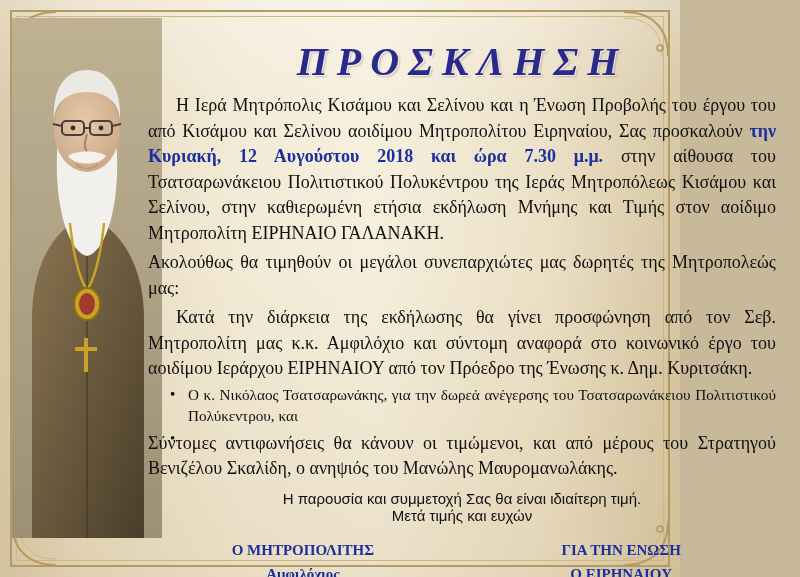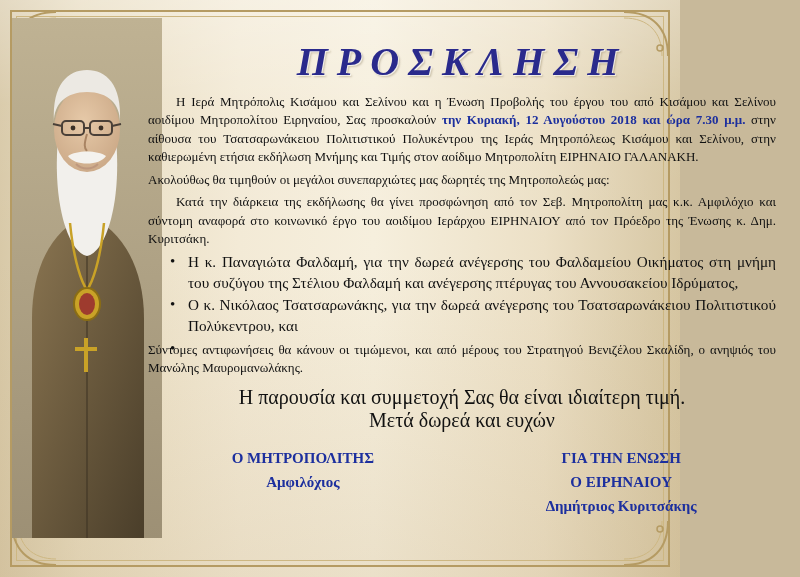--- a/index.html
+++ b/index.html
@@ -78,21 +78,21 @@
     font-weight: bold;
     font-style: italic;
     font-size: 40px;
     letter-spacing: 9px;
     margin: 12px 0 8px 0;
     text-shadow: 1px 1px 0 rgba(255,255,255,0.7), 2px 2px 2px rgba(80,60,20,0.25);
   }
 
   .body-text {
     font-family: "Liberation Serif", serif;
-    font-size: 13px;
+    font-size: 18px;
     line-height: 1.42;
     color: #111;
     text-align: justify;
     margin: 4px 0 2px 0;
   }
   .indent { text-indent: 28px; }
   .bold-blue {
     color: #1c2f9e;
     font-weight: bold;
   }
@@ -115,22 +115,22 @@
   ul.donors li .bullet {
     position: absolute;
     left: 4px;
     top: 0;
     color: #111;
     font-size: 15px;
   }
 
   .center-line {
     text-align: center;
-    font-family: Liberation Serif, serif;
-    font-size: 20px;
+    font-family: Liberation Sans, sans-serif;
+    font-size: 15px;
     color: #111;
     margin: 0;
   }
 
   #signatures {
     display: flex;
     justify-content: space-between;
     margin-top: 14px;
     padding: 0 8px;
   }
@@ -248,31 +248,31 @@
 
     <div id="title">ΠΡΟΣΚΛΗΣΗ</div>
 
     <p class="body-text indent"><span>Η Ιερά Μητρόπολις Κισάμου και Σελίνου και η Ένωση Προβολής του έργου του από Κισάμου και Σελίνου αοιδίμου Μητροπολίτου Ειρηναίου, Σας προσκαλούν </span><span class="bold-blue">την Κυριακή, 12 Αυγούστου 2018 και ώρα 7.30 μ.μ.</span><span> στην αίθουσα του Τσατσαρωνάκειου Πολιτιστικού Πολυκέντρου της Ιεράς Μητροπόλεως Κισάμου και Σελίνου, στην καθιερωμένη ετήσια εκδήλωση Μνήμης και Τιμής στον αοίδιμο Μητροπολίτη ΕΙΡΗΝΑΙΟ ΓΑΛΑΝΑΚΗ.</span></p>
 
     <p class="body-text">Ακολούθως θα τιμηθούν οι μεγάλοι συνεπαρχιώτες μας δωρητές της Μητροπολεώς μας:</p>
 
     <p class="body-text indent">Κατά την διάρκεια της εκδήλωσης θα γίνει προσφώνηση από τον Σεβ. Μητροπολίτη μας κ.κ. Αμφιλόχιο και σύντομη αναφορά στο κοινωνικό έργο του αοιδίμου Ιεράρχου ΕΙΡΗΝΑΙΟΥ από τον Πρόεδρο της Ένωσης κ. Δημ. Κυριτσάκη.</p>
 
     <ul class="donors">
-      <li><span class="bullet">•</span><span>Η κ. Παναγιώτα Φαλδαμή, για την δωρεά ανέγερσης του Φαλδαμείου Οικήματος στη μνήμη του συζύγου της Στέλιου Φαλδαμή και ανέγερσης πτέρυγας του Αννουσακείου Ιδρύματος,</span></li>
+      <li><span class="bullet">•</span></li>
       <li><span class="bullet">•</span><span>Ο κ. Νικόλαος Τσατσαρωνάκης, για την δωρεά ανέγερσης του Τσατσαρωνάκειου Πολιτιστικού Πολύκεντρου, και</span></li>
       <li><span class="bullet">•</span></li>
     </ul>
 
     <p class="body-text">Σύντομες αντιφωνήσεις θα κάνουν οι τιμώμενοι, και από μέρους του Στρατηγού Βενιζέλου Σκαλίδη, ο ανηψιός του Μανώλης Μαυρομανωλάκης.</p>
 
     <div class="gap-sm"></div>
 
     <p class="center-line">Η παρουσία και συμμετοχή Σας θα είναι ιδιαίτερη τιμή.</p>
-    <p class="center-line">Μετά δωρεά και ευχών</p>
+    <p class="center-line">Μετά τιμής και ευχών</p>
 
     <div id="signatures">
       <div class="sig-col">
         <div>Ο ΜΗΤΡΟΠΟΛΙΤΗΣ</div>
         <div>Αμφιλόχιος</div>
       </div>
       <div class="sig-col">
         <div>ΓΙΑ ΤΗΝ ΕΝΩΣΗ</div>
         <div>Ο ΕΙΡΗΝΑΙΟΥ</div>
         <div>Δημήτριος Κυριτσάκης</div>

